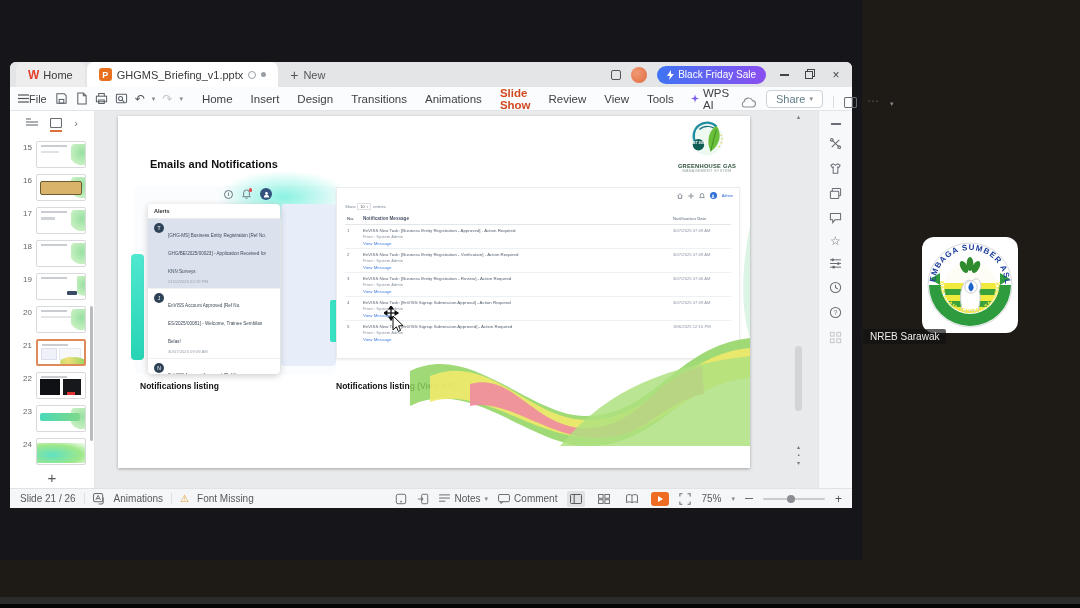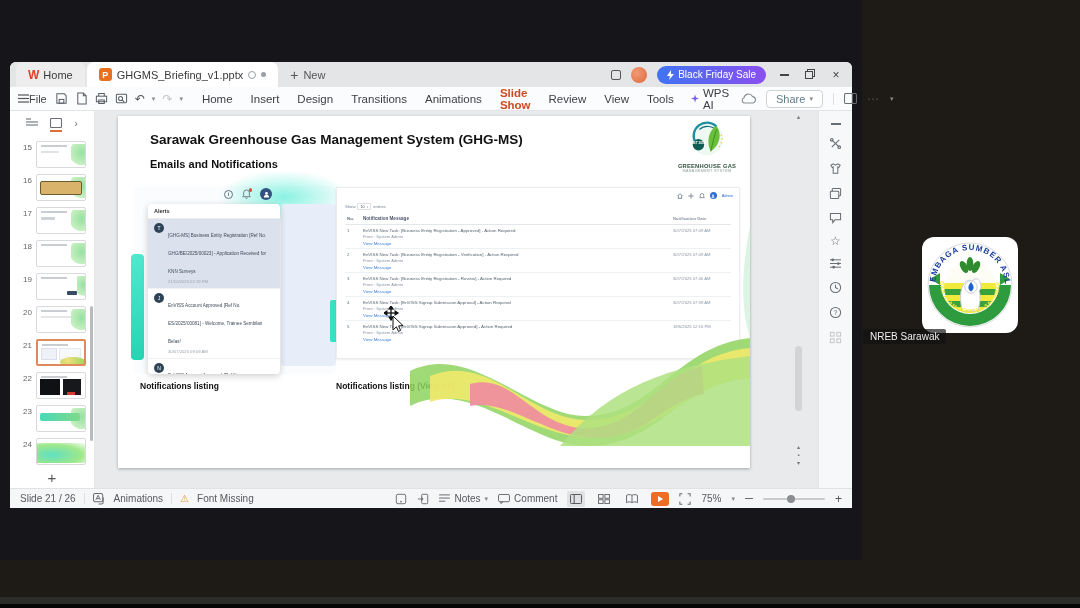--- a/index.html
+++ b/index.html
@@ -35,21 +35,21 @@
   .menubar{position:absolute;left:0;top:25px;width:842px;height:24px;background:#fbfcfd;border-bottom:1px solid #e3e4e6;
            display:flex;align-items:center;padding:0 8px;}
   .mb-file{display:flex;align-items:center;font-size:11px;color:#444;margin-right:8px;}
   .qat{display:flex;align-items:center;gap:7px;margin-right:10px;}
   .qat svg{display:block;}
   .undo{font-size:12px;color:#555;} .redo{font-size:12px;color:#c2c5c9;}
   .caret{font-size:7px;color:#888;}
   .menu{font-size:11.5px;color:#3c3f44;padding:4px 9px 3px;}
   .menu.active{color:#cf4a21;font-weight:bold;box-shadow:inset 0 -2px 0 #cf4a21;}
   .wpsai{display:flex;align-items:center;gap:4px;padding:0 8px;font-size:11.5px;color:#3c3f44;}
-  .mb-right{margin-left:auto;display:flex;align-items:center;gap:10px;}
+  .mb-right{margin-left:auto;display:flex;align-items:flex-end;gap:10px;}
   .share-btn{display:flex;align-items:center;gap:4px;border:1px solid #ccd2d6;border-radius:4px;padding:2px 9px;
              font-size:11px;color:#5f7d86;background:#fff;}
   .vsep{width:1px;height:12px;background:#dcdee1;}
   .dots{color:#555;font-size:12px;letter-spacing:1px;}
 
   .content{position:absolute;left:0;top:49px;width:842px;height:377px;background:#e9eaec;}
   
   .thumbs{position:absolute;left:0;top:0;width:85px;height:377px;background:#fff;border-right:1px solid #e6e7e9;}
   .thumb-tools{height:24px;display:flex;align-items:center;justify-content:center;gap:12px;}
   .ttool{position:relative;display:flex;}
@@ -371,21 +371,20 @@
                   <i style="position:absolute;left:0;top:4px;width:50px;height:20px;background:radial-gradient(ellipse at 30% 60%,#5fe0c2,#9fe88a 60%,#fff)"></i>
                 </span>
             </div>
           </div>
           <span class="tscroll"></span>
           <div class="tplus">+</div>
         </div>
 
         <div class="canvas">
           <div class="slide">
-            <div class="s-title">Sarawak Greenhouse Gas Management System (GHG-MS)</div>
             <div class="s-subtitle">Emails and Notifications</div>
 
             <div class="brand">
               <svg width="38" height="38" viewBox="0 0 40 40">
                 <circle cx="20" cy="20" r="17" fill="#eef9f2"></circle>
                 <path d="M8 24 A14 14 0 0 1 30 7" fill="none" stroke="#1f8ea0" stroke-width="2.4"></path>
                 <path d="M12 10 A13 13 0 0 1 31 12" fill="none" stroke="#16707f" stroke-width="1.2"></path>
                 <path d="M30 6 C36 14 34 26 24 33 C20 26 20 12 30 6z" fill="#6abf3a"></path>
                 <path d="M24 33 C26 24 28 16 30 10" fill="none" stroke="#3d8d22" stroke-width="1"></path>
                 <circle cx="11" cy="26" r="6" fill="#0e5d54"></circle>

